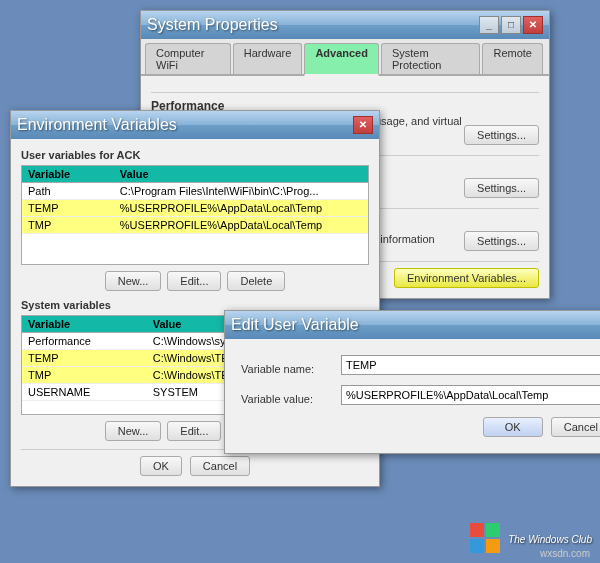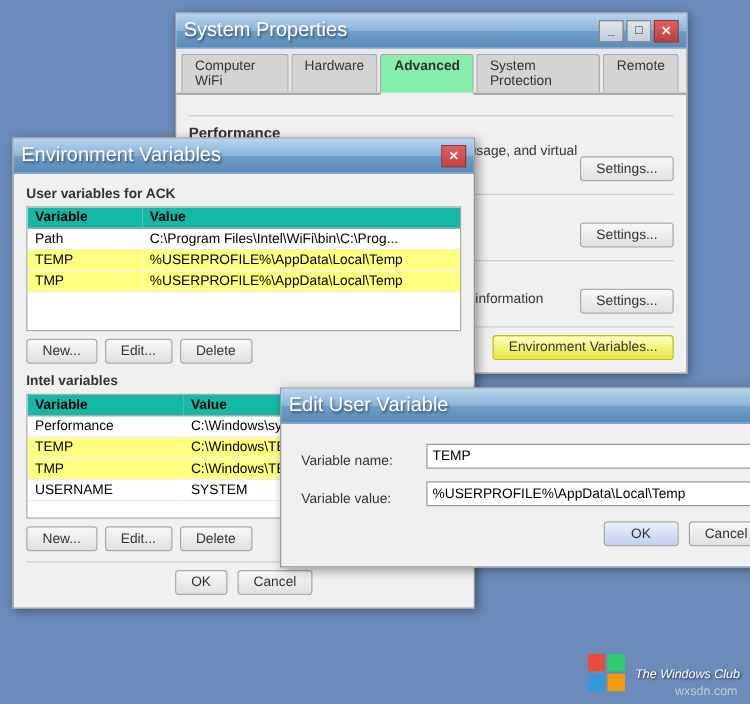--- a/index.html
+++ b/index.html
@@ -186,20 +186,21 @@
       text-overflow: ellipsis;
     }
     .row-highlight {
       background: #ffff80;
     }
 
     .btn-row {
       display: flex;
       gap: 6px;
       margin-bottom: 8px;
+      justify-content: center;
     }
 
     
     .edit-dialog {
       top: 310px;
       left: 224px;
       width: 404px;
       z-index: 10;
     }
     .edit-content {
@@ -351,21 +352,21 @@
           </tr>
         </tbody>
       </table>
     </div>
     <div class="btn-row">
       <button class="win-btn">New...</button>
       <button class="win-btn">Edit...</button>
       <button class="win-btn">Delete</button>
     </div>
 
-    <div class="env-section-title">Intel variables</div>
+    <div class="env-section-title">System variables</div>
     <div class="var-table-container">
       <table class="var-table">
         <thead>
           <tr>
             <th>Variable</th>
             <th>Value</th>
           </tr>
         </thead>
         <tbody>
           <tr>

